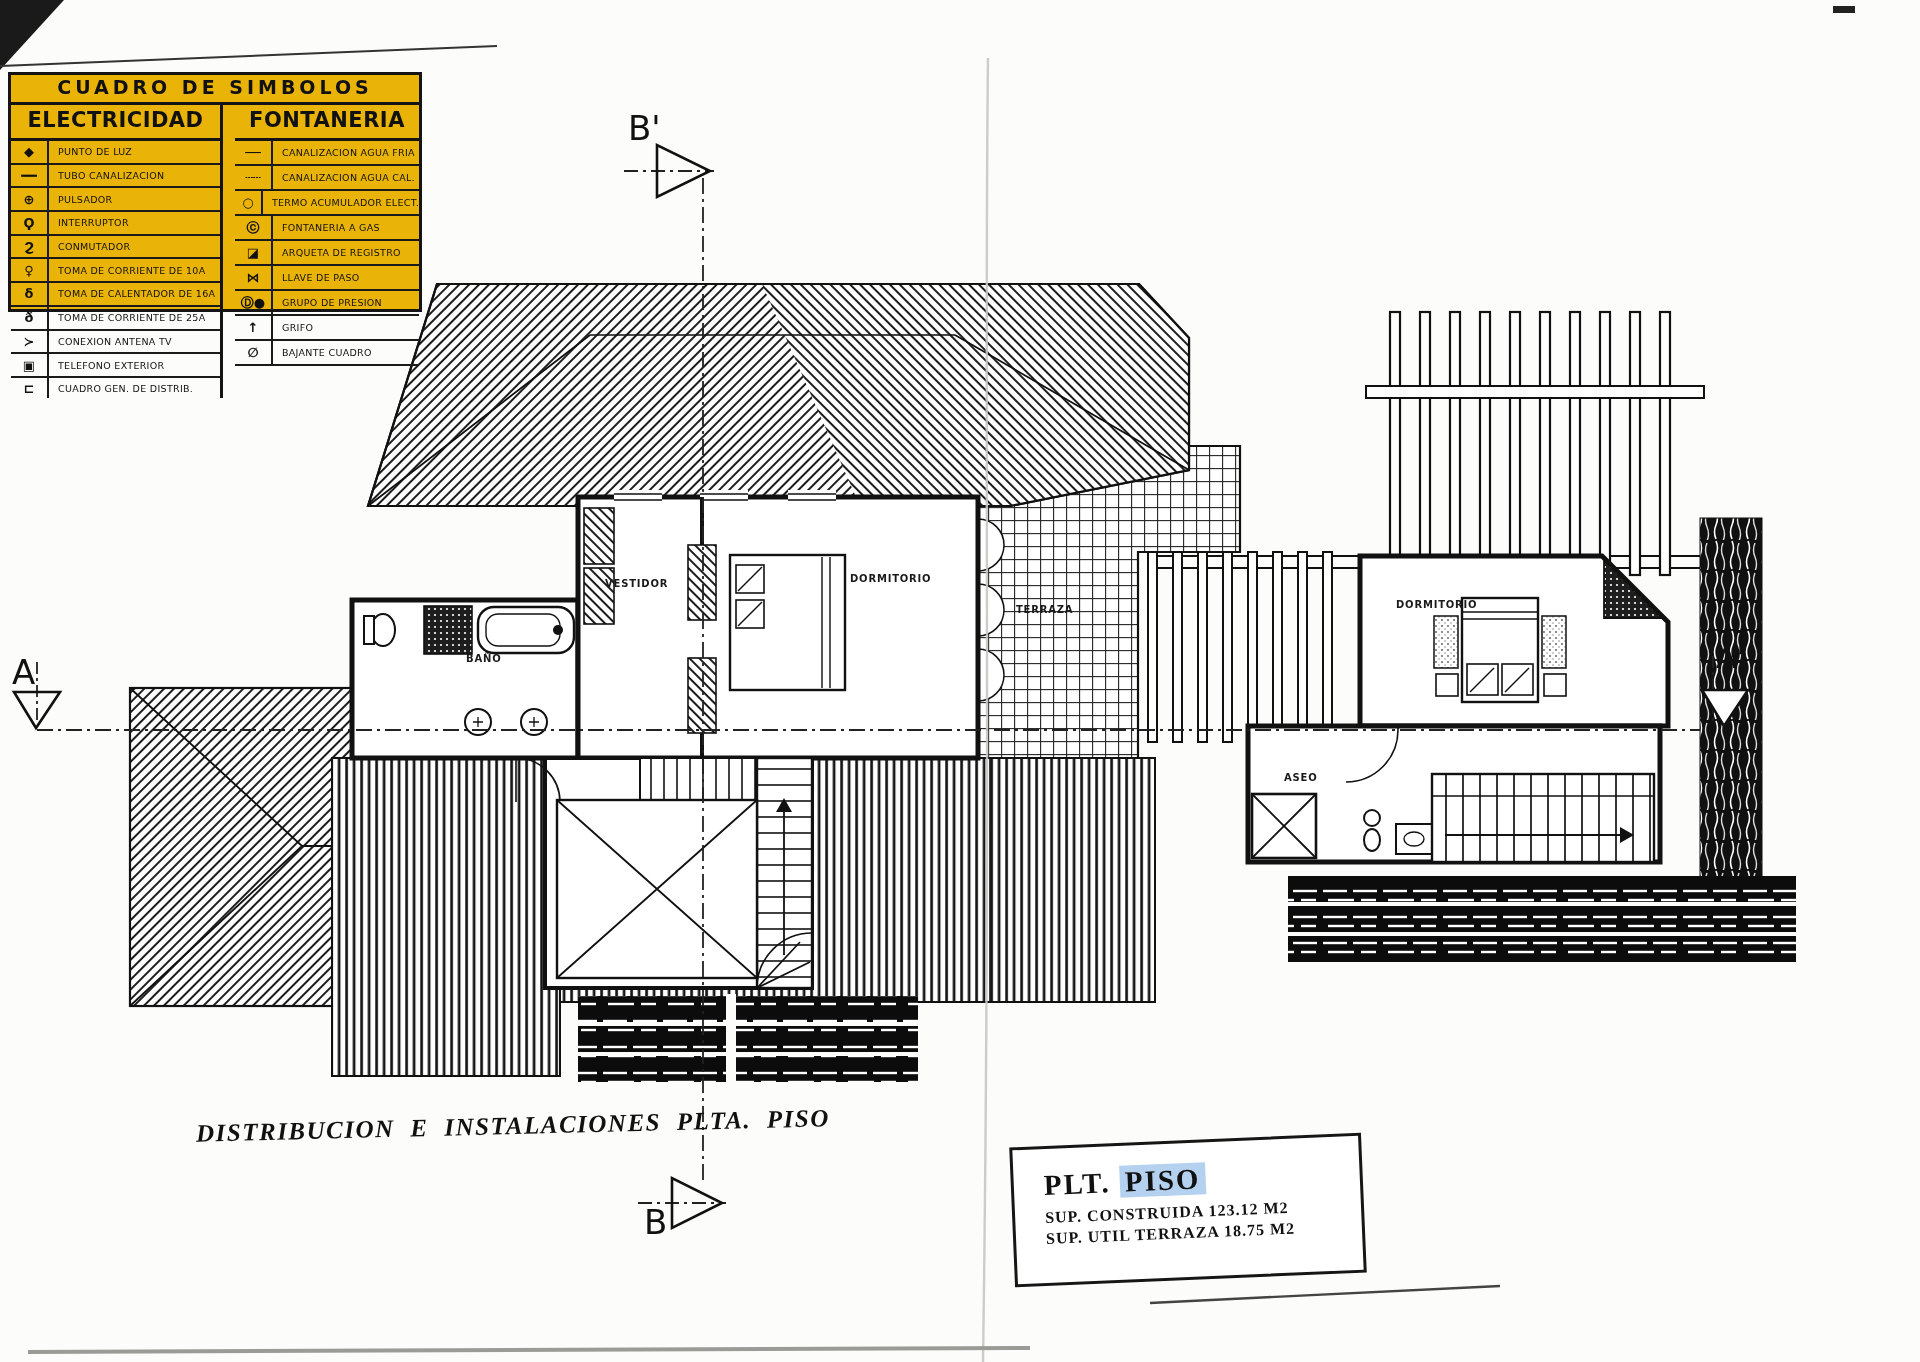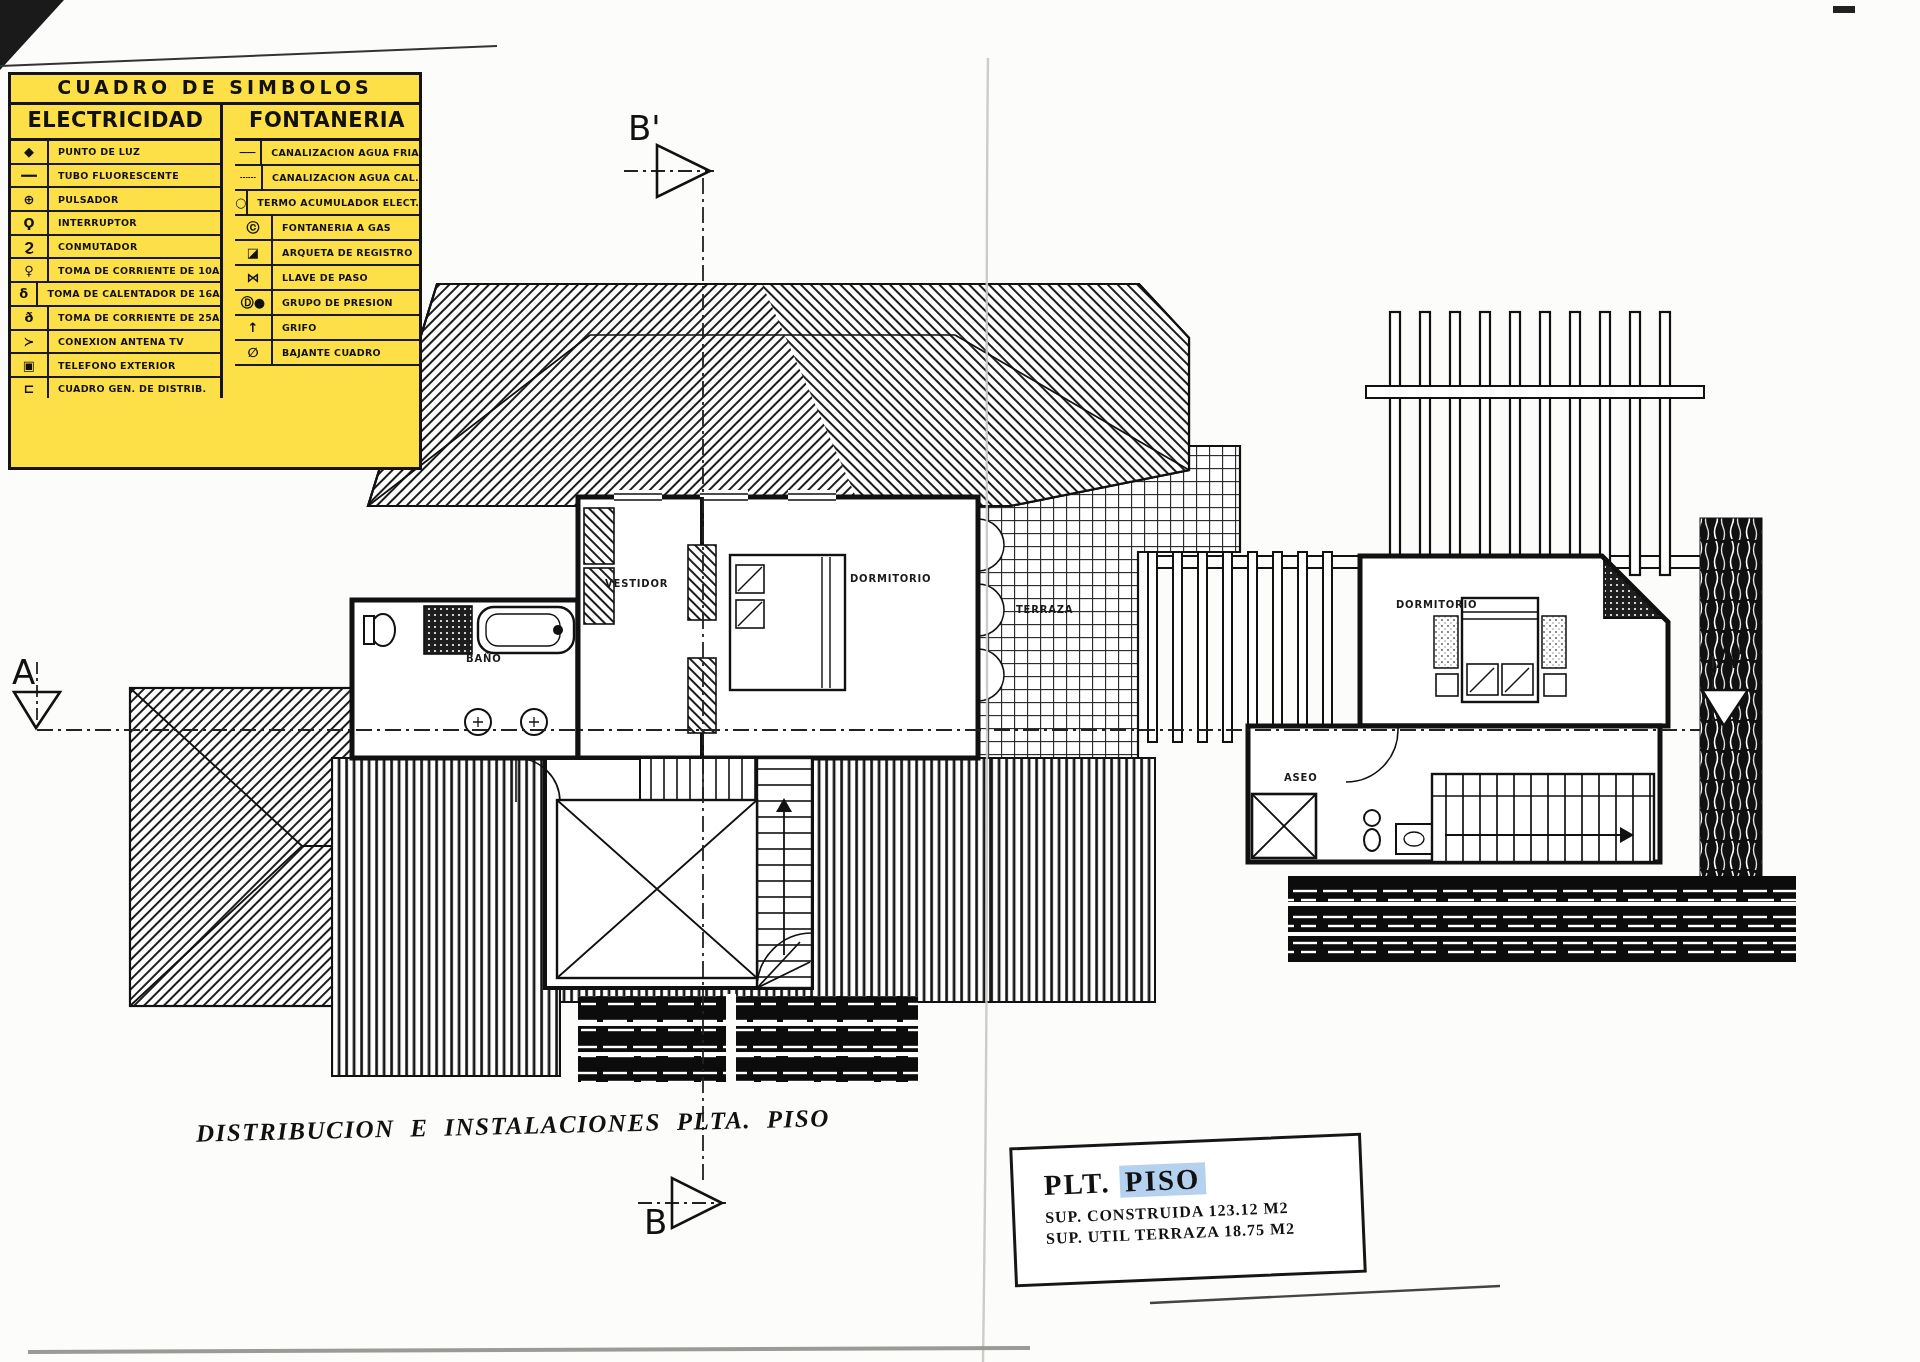--- a/index.html
+++ b/index.html
@@ -2,36 +2,36 @@
 <html><head>
 <meta charset="utf-8">
 <style>
   html,body{margin:0;padding:0;background:#ececeа;}
   body{background:#ebebe8;}
   .canvas{position:relative;width:1920px;height:1362px;background:#fcfcfa;overflow:hidden;
           font-family:"DejaVu Sans",sans-serif;color:#111;}
   svg.plan{position:absolute;left:0;top:0;width:1920px;height:1362px;}
 
   
-  .legend{position:absolute;left:8px;top:72px;width:414px;height:398px;border:3px solid #141414;
-          background:#fde047;box-sizing:border-box;z-index:5;}
+  .legend{position:absolute;left:8px;top:72px;width:414px;height:240px;border:3px solid #141414;
+          background:#eab308;box-sizing:border-box;z-index:5;}
   .legend-title{height:27px;line-height:25px;text-align:center;font-size:19px;font-weight:700;
           letter-spacing:4px;border-bottom:3px solid #141414;}
   .legend-cols{display:flex;height:293px;}
   .lcol{box-sizing:border-box;overflow:hidden;}
   .lcol.elec{width:212px;border-right:3px solid #141414;}
   .lcol.fontaneria{flex:1;padding-left:12px;}
   .lcol-header{height:33px;line-height:31px;text-align:center;font-weight:700;font-size:21px;
           letter-spacing:0.5px;border-bottom:3px solid #141414;}
   .lrow{display:flex;align-items:stretch;border-bottom:2px solid #1a1a1a;box-sizing:border-box;}
   .elec .lrow{height:23.7px;}
   .fontaneria .lrow{height:25px;}
   .lsym{width:36px;border-right:2px solid #1a1a1a;font-size:13px;font-weight:700;
         display:flex;align-items:center;justify-content:center;}
-  .llab{flex:1;padding-left:9px;font-size:9.5px;font-weight:700;letter-spacing:0.3px;
+  .llab{flex:1;padding-left:9px;font-size:9.5px;font-weight:400;letter-spacing:0.3px;
         white-space:nowrap;display:flex;align-items:center;}
 
   
   .caption{position:absolute;left:196px;top:1112px;font-family:"Liberation Serif",serif;
         font-style:italic;font-weight:700;font-size:25px;letter-spacing:1.5px;word-spacing:8px;
         transform:rotate(-1.4deg);white-space:nowrap;z-index:4;}
 
   
   .title-block{position:absolute;left:1012px;top:1140px;width:352px;height:140px;
         border:3px solid #161616;background:#fff;transform:rotate(-2.4deg);
@@ -302,21 +302,21 @@
     <div class="legend-cols">
 
       <div class="lcol elec">
         <div class="lcol-header">ELECTRICIDAD</div>
         <div class="lrow">
             <span class="lsym">◆</span>
             <span class="llab">PUNTO DE LUZ</span>
           </div>
         <div class="lrow">
             <span class="lsym">━━</span>
-            <span class="llab">TUBO FLUORESCENTE</span>
+            <span class="llab">TUBO CANALIZACION</span>
           </div>
         <div class="lrow">
             <span class="lsym">⊕</span>
             <span class="llab">PULSADOR</span>
           </div>
         <div class="lrow">
             <span class="lsym">Ϙ</span>
             <span class="llab">INTERRUPTOR</span>
           </div>
         <div class="lrow">

